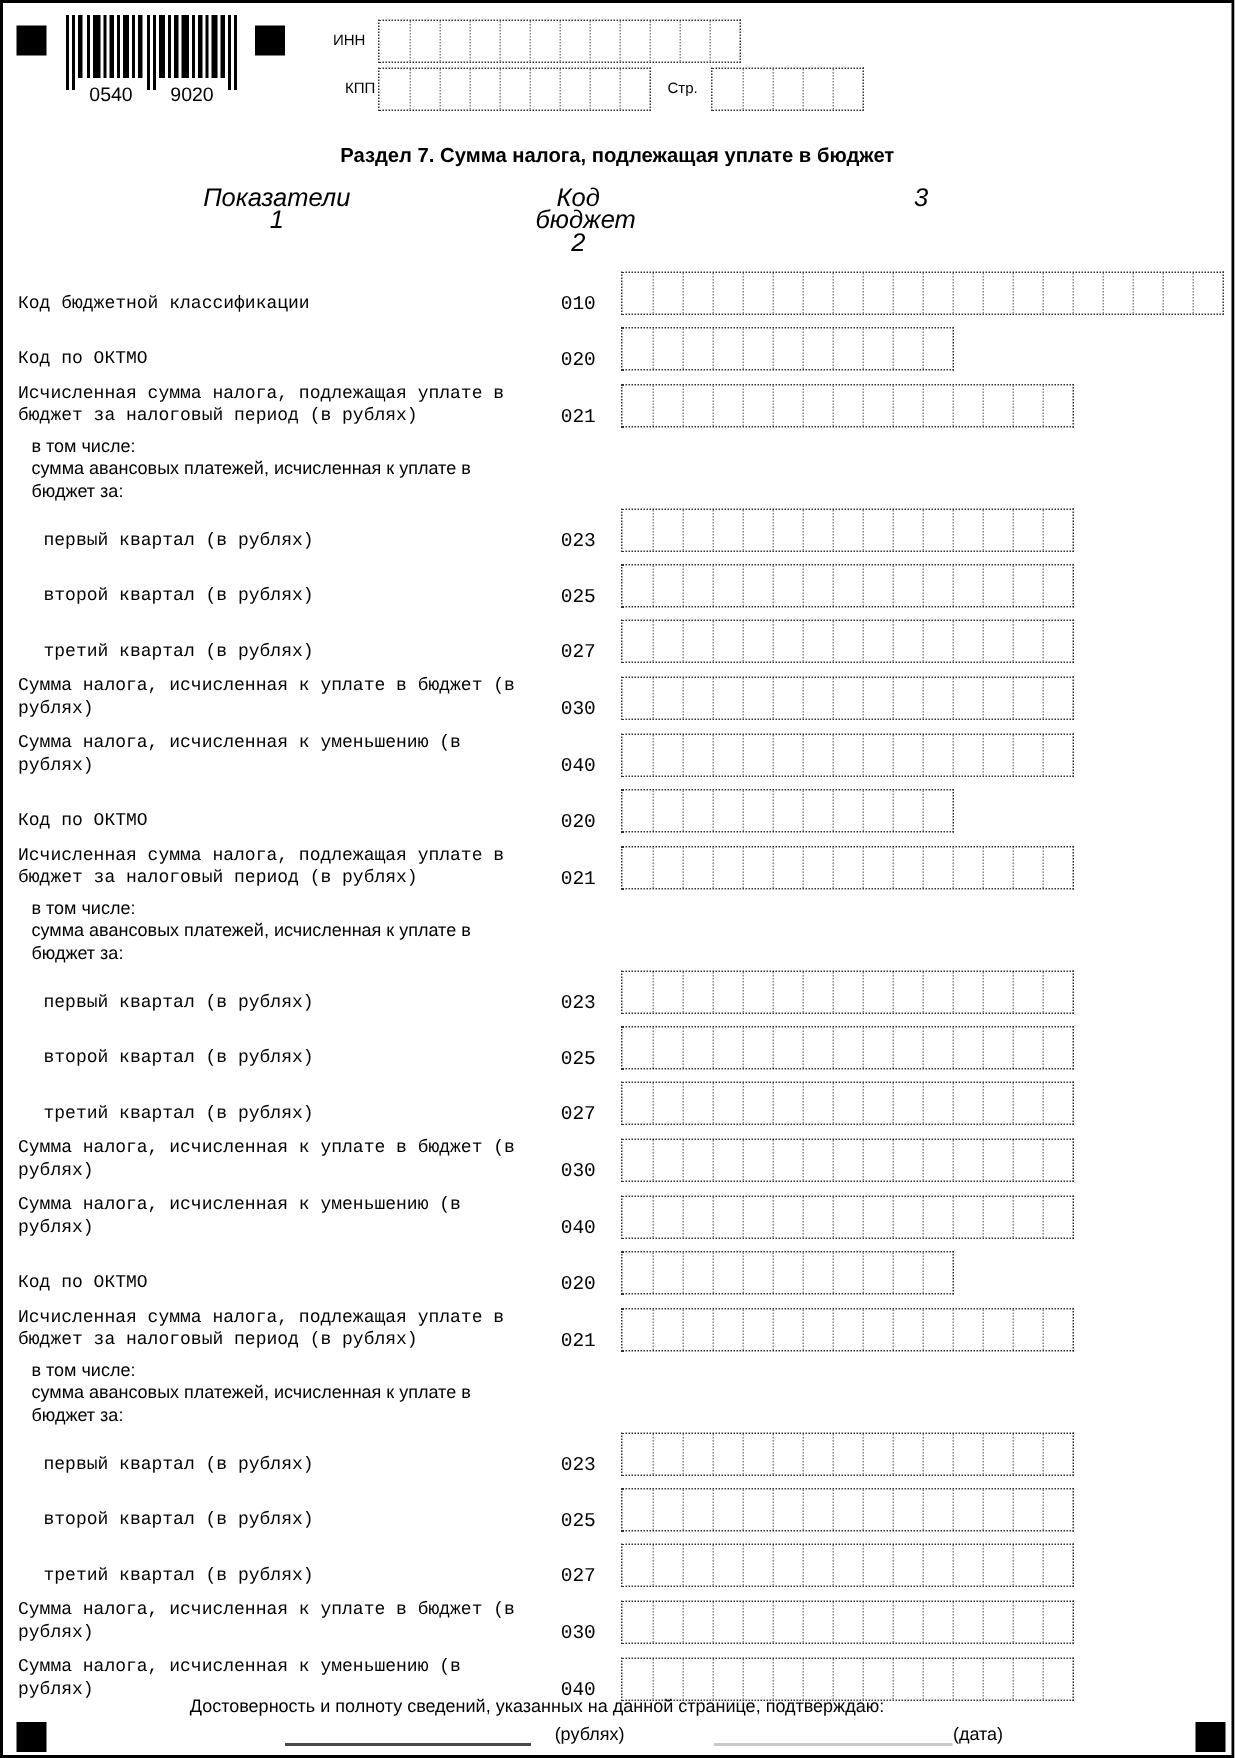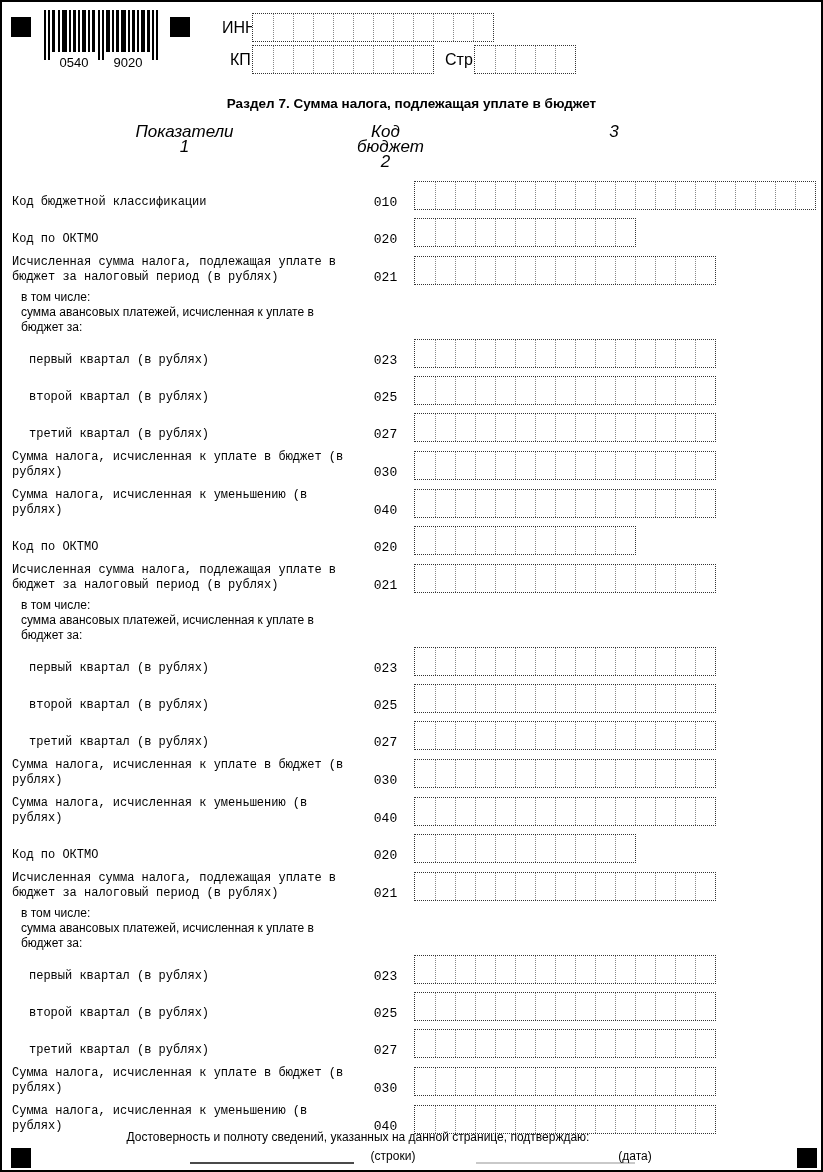--- a/index.html
+++ b/index.html
@@ -9,21 +9,21 @@
     font-family:"Liberation Sans",sans-serif;color:#000;margin:0 auto;
   }
   
   .topbar{position:relative;height:80px;}
   .sq{position:absolute;width:20px;height:20px;background:#000;}
   .sq-tl{left:9px;top:15px;}
   .sq-t2{left:168px;top:15px;}
   .sq-bl{left:9px;top:1146px;}
   .sq-br{left:795px;top:1146px;}
   .barcode{position:absolute;left:42px;top:8px;}
-  .flabel{position:absolute;font-size:16px;line-height:15px;text-align:right;}
+  .flabel{position:absolute;font-size:10px;line-height:15px;text-align:right;}
   .lbl-inn{left:220px;top:18px;}
   .lbl-kpp{left:228px;top:50px;}
   .lbl-str{left:443px;top:50px;}
   .posfield{position:absolute;}
   .pf-inn{left:250px;top:11px;}
   .pf-kpp{left:250px;top:43px;}
   .pf-str{left:472px;top:43px;}
   
   .cellfield{display:inline-flex;border:1px dotted #333;background:#fff;height:29px;box-sizing:border-box;flex:none;}
   .cellfield .cell{width:20px;height:27px;box-sizing:border-box;border-left:1px dotted #888;}
@@ -38,21 +38,21 @@
   .frow{display:flex;align-items:flex-end;margin:0 0 8px 10px;font-family:Liberation Mono, monospace;}
   .lbl{width:345px;font-size:12px;line-height:15px;white-space:pre-line;box-sizing:border-box;flex:none;}
   .lbl.ind2{padding-left:17px;}
   .code{width:57px;text-align:center;font-size:13px;flex:none;}
   .note{margin:-3px 0 4px 19px;font-size:12px;line-height:15px;white-space:pre-line;}
   
   .foot-text{position:absolute;left:0;top:1128px;width:712px;text-align:center;font-size:12px;}
   .sig-line{position:absolute;left:188px;top:1144px;width:164px;height:16px;border-bottom:2px solid #4a4a4a;}
   .sig-label{position:absolute;left:352px;top:1147px;width:78px;text-align:center;font-size:12px;}
   .date-line{position:absolute;left:474px;top:1144px;width:159px;height:16px;border-bottom:2px solid #c9c9c9;}
-  .date-label{position:absolute;left:600px;top:1147px;width:66px;text-align:center;font-size:12px;}
+  .date-label{position:absolute;left:617px;top:1147px;width:66px;text-align:center;font-size:12px;}
 </style>
 </head>
 <body>
 
 <div class="page">
 
   <div class="topbar">
     <div class="sq sq-tl"></div>
 
     <svg class="barcode" width="114" height="58" viewBox="0 0 114 58">
@@ -617,19 +617,19 @@
             <span class="cell"></span>
             <span class="cell"></span>
             <span class="cell"></span>
           </div>
         </div>
       </div>
     </div>
 
   <div class="foot-text">Достоверность и полноту сведений, указанных на данной странице, подтверждаю:</div>
   <div class="sig-line"></div>
-  <div class="sig-label">(строки)</div>
+  <div class="sig-label">(рублях)</div>
   <div class="date-line"></div>
   <div class="date-label">(дата)</div>
   <div class="sq sq-bl"></div>
   <div class="sq sq-br"></div>
 
 </div>
 
 </body></html>

